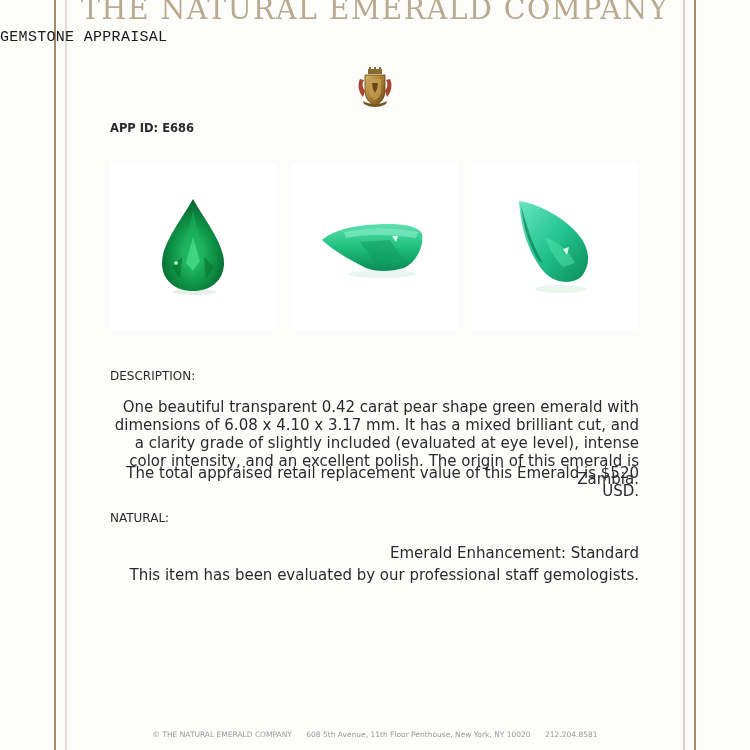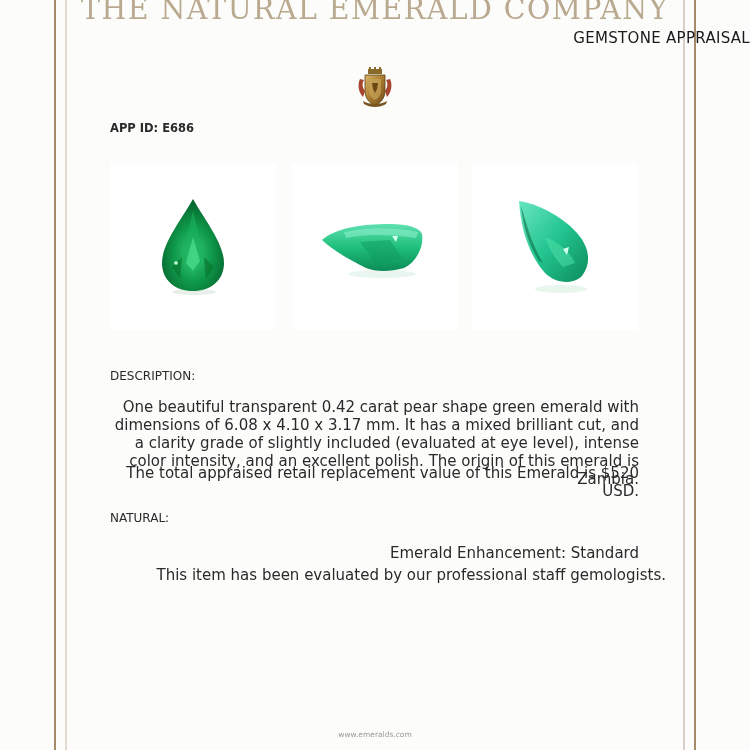--- a/index.html
+++ b/index.html
@@ -38,24 +38,25 @@
       color: #b9a98f;
       font-weight: 300;
       white-space: nowrap;
       transform: scaleX(0.98);
     }
     .doc-title {
       position: absolute;
       top: 29px;
       left: 0;
       width: 750px;
-      text-align: right;
+      text-align: left;
       font-size: 15px;
       letter-spacing: 0.3px;
       color: #1a1a1a;
+      font-family: Liberation Mono, monospace;
     }
     .crest {
       position: absolute;
       top: 67px;
       left: 357px;
       width: 36px;
       height: 42px;
     }
     .app-id {
       position: absolute;
@@ -94,21 +95,21 @@
       left: 109px;
       width: 530px;
       font-size: 15px;
       line-height: 18px;
       color: #2a2a2a;
       text-align: right;
     }
     .desc-text { top: 398px; }
     .value-text { top: 464px; }
     .enh-text { top: 544px; }
-    .eval-text { top: 566px; margin-left: 27px; }
+    .eval-text { top: 566px; }
 
     .footer {
       position: absolute;
       top: 730px;
       left: 0;
       width: 750px;
       text-align: center;
       font-size: 7.5px;
       color: #9a9a9a;
       line-height: 10px;
@@ -209,14 +210,18 @@
 
 <div class="section-heading desc-heading">DESCRIPTION:</div>
 <div class="body-text desc-text">One beautiful transparent 0.42 carat pear shape green emerald with dimensions of 6.08 x 4.10 x 3.17 mm. It has a mixed brilliant cut, and a clarity grade of slightly included (evaluated at eye level), intense color intensity, and an excellent polish. The origin of this emerald is Zambia.</div>
 <div class="body-text value-text">The total appraised retail replacement value of this Emerald is $520 USD.</div>
 
 <div class="section-heading comments-heading">NATURAL:</div>
 <div class="body-text enh-text">Emerald Enhancement: Standard</div>
 <div class="body-text eval-text">This item has been evaluated by our professional staff gemologists.</div>
 
 <div class="footer">
-  <div>www.emeralds.com</div>
+  <div>
+    <span>© THE NATURAL EMERALD COMPANY</span>
+    <span>608 5th Avenue, 11th Floor Penthouse, New York, NY  10020</span>
+    <span>212.204.8581</span>
+  </div>
 </div>
 
 </body></html>

